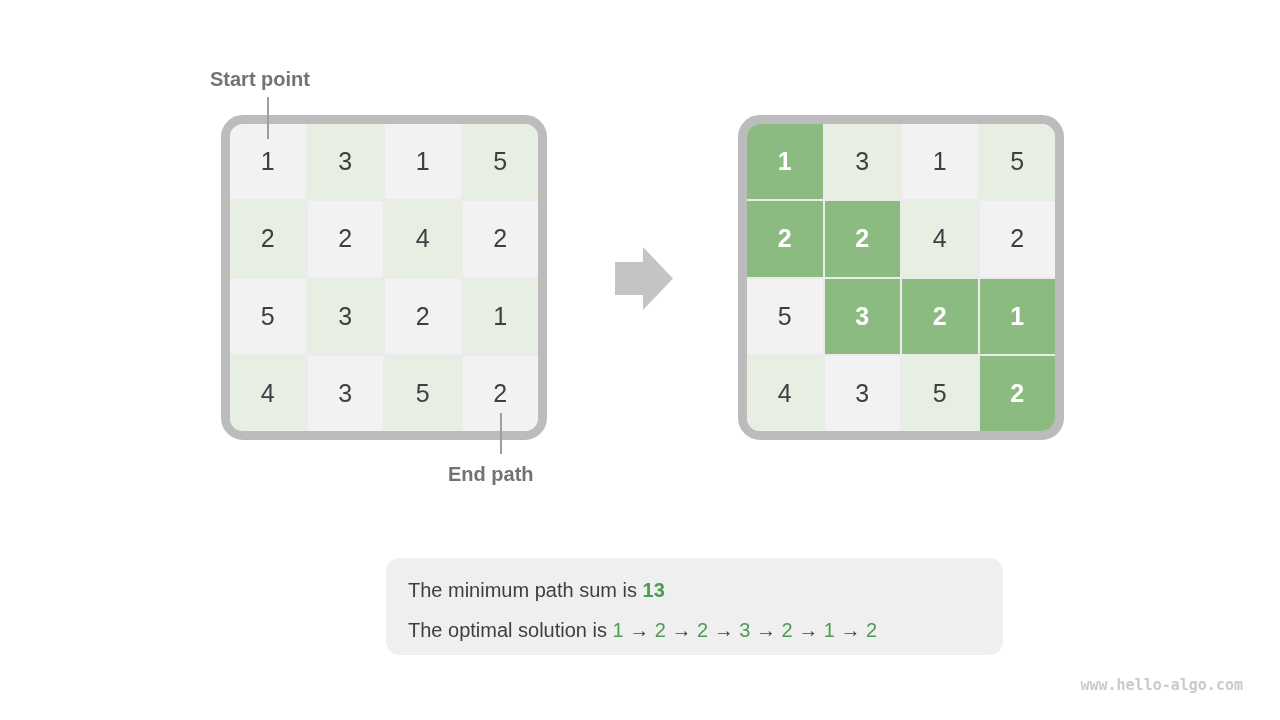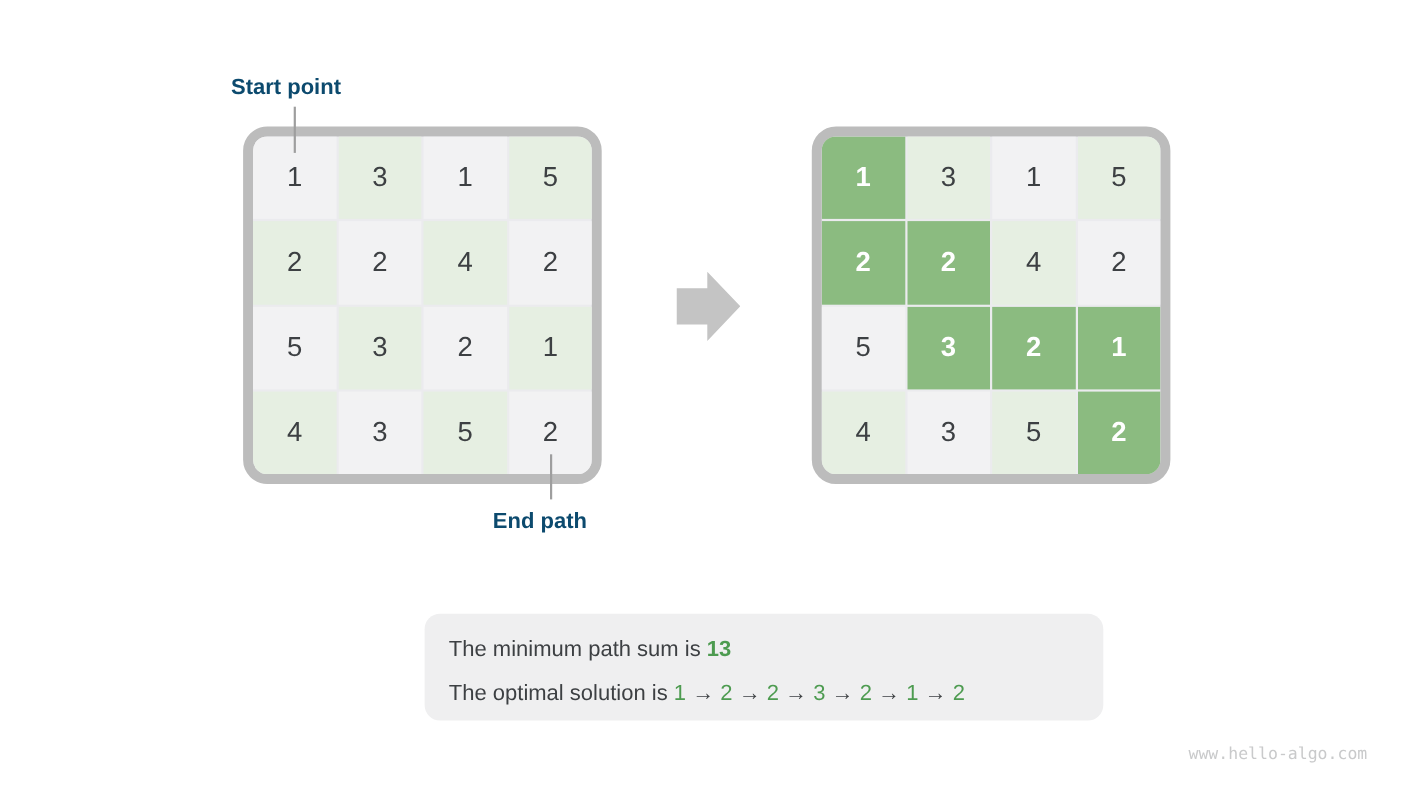--- a/index.html
+++ b/index.html
@@ -1,21 +1,21 @@
 <!DOCTYPE html>
 <html style="--path-green: #8bbb80; --cell-green: #e6efe2; --cell-gray: #f2f2f3; --frame-border: #bcbcbc; --cell-gap: #ebebee; --arrow-gray: #c4c4c4; --connector-gray: #9e9e9e; --text-dark: #3d4043; --text-green: #4d9b50; --box-bg: #efeff0; --watermark-gray: #c9cacb; --path-text: #ffffff;"><head>
 <meta charset="utf-8">
 <style>
   html,body{margin:0;padding:0;background:#fff;}
   .canvas{
     position:relative;width:1280px;height:720px;background:#ffffff;overflow:hidden;
     font-family:"Liberation Sans",sans-serif;color:var(--text-dark,#3d4043);
   }
   .point-label{
-    position:absolute;font-size:20px;font-weight:700;color:#0c4a6e;white-space:nowrap;
+    position:absolute;font-size:20px;font-weight:700;color:#737373;white-space:nowrap;
   }
   .connector{
     position:absolute;width:2px;background:var(--connector-gray,#9e9e9e);z-index:5;
   }
   .grid-frame{
     position:absolute;width:308px;height:307px;
     border:9px solid var(--frame-border,#bcbcbc);
     border-radius:22px;background:var(--cell-gap,#ebebee);
   }
   .grid{
@@ -37,20 +37,21 @@
     font-size:20px;line-height:40px;
   }
   .result-line{white-space:nowrap;}
   .min-sum{color:var(--text-green,#4d9b50);font-weight:700;}
   .num{color:var(--text-green,#4d9b50);}
   .arr{color:var(--text-dark,#3d4043);}
   .watermark{
     position:absolute;right:37px;top:676px;
     font-family:"DejaVu Sans Mono",monospace;font-size:15px;
     color:var(--watermark-gray,#c9cacb);
+    font-weight:bold;
   }
 </style>
 </head>
 <body>
 
 <div class="canvas">
 
   <div class="point-label" style="left:210px;top:68px;">Start point</div>
   <div class="connector" style="left:267px;top:97px;height:42px;"></div>
 

